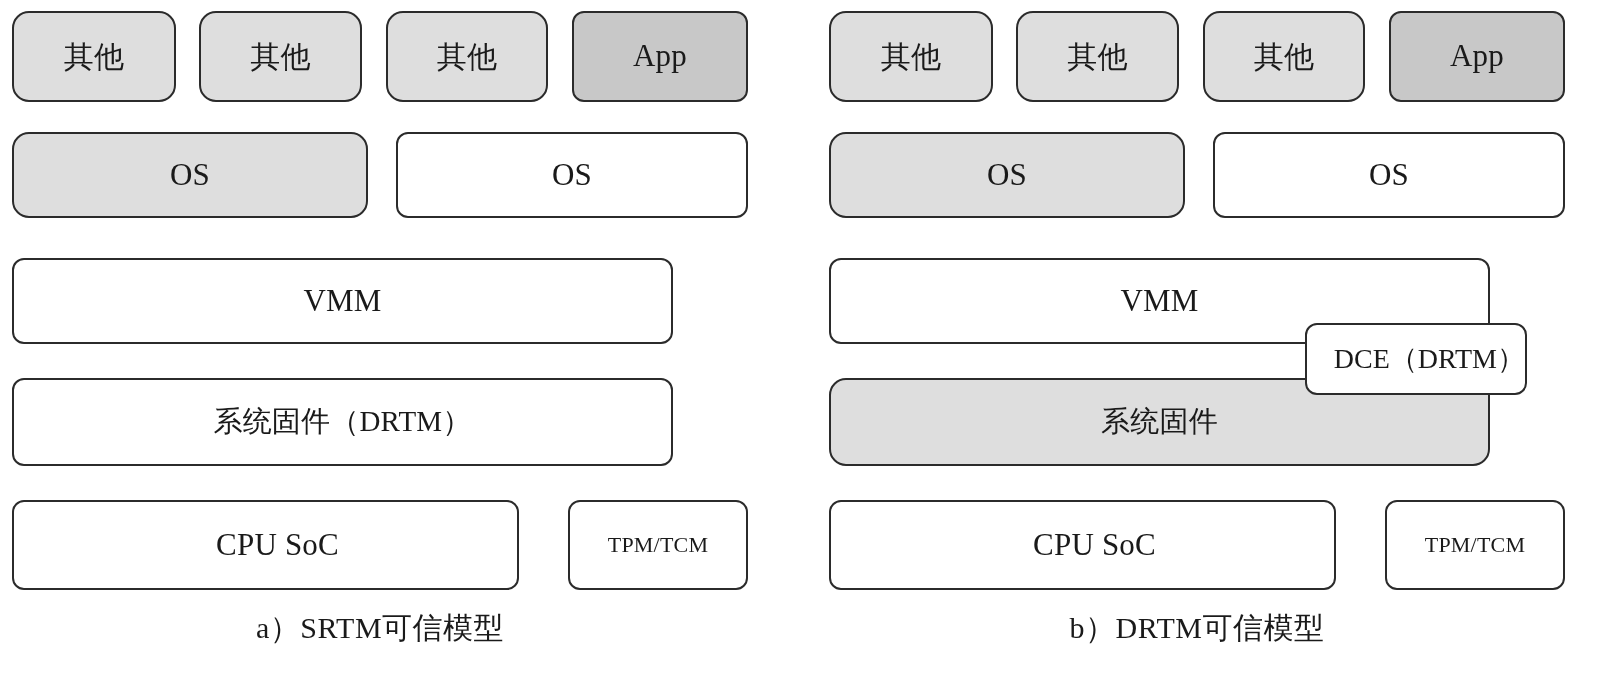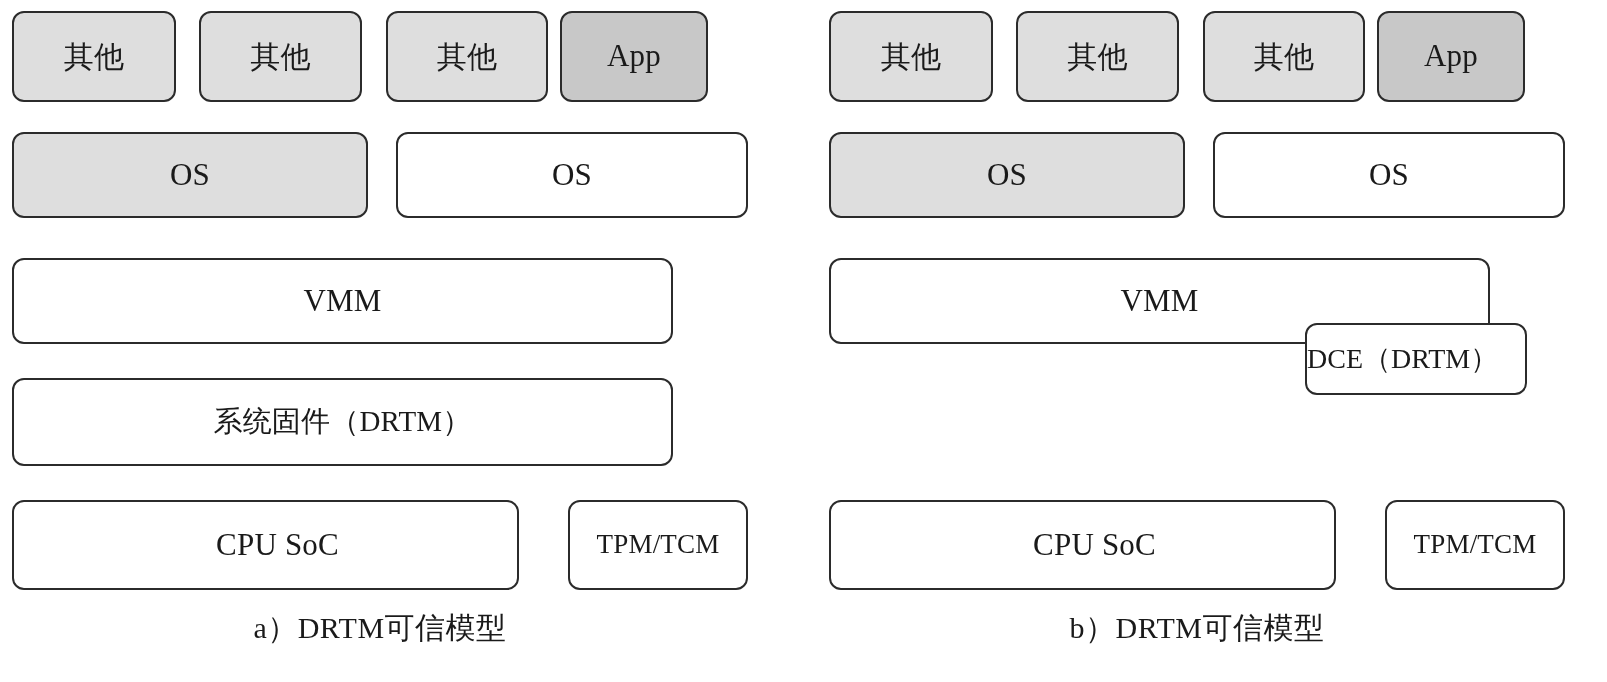--- a/index.html
+++ b/index.html
@@ -41,40 +41,40 @@
     border-radius: 12px;
     background: #ffffff;
     display: flex;
     align-items: center;
     justify-content: center;
     text-align: center;
     line-height: 1.1;
     letter-spacing: 0.2px;
     white-space: nowrap;
   }
-  .box.fill-light { background: #dedede; }
+  .box.fill-light { background: #dedede; border-radius: 17px; }
   .box.fill-mid   { background: #c8c8c8; }
   .box.fill-white { background: #ffffff; }
 
   .t-cjk  { font-size: 30px; }
   .t-lat  { font-size: 31px; }
-  .t-lat-sm { font-size: 27px; }
+  .t-lat-sm { font-size: 22px; }
   .t-mix  { font-size: 29px; }
 
   
   .row-app   { top: 11px;  height: 91px; }
   .row-os    { top: 132px; height: 86px; }
   .row-vmm   { top: 258px; height: 86px; }
   .row-fw    { top: 378px; height: 88px; }
   .row-hw    { top: 500px; height: 90px; }
 
   .app-1 { left: 12px;  width: 164px; }
   .app-2 { left: 199px; width: 163px; }
   .app-3 { left: 386px; width: 162px; }
-  .app-4 { left: 560px; width: 148px; }
+  .app-4 { left: 572px; width: 176px; }
 
   .os-gray  { left: 12px;  width: 356px; }
   .os-white { left: 396px; width: 352px; }
 
   .full     { left: 12px;  width: 661px; }
 
   .cpu      { left: 12px;  width: 507px; padding-left: 24px; }
   .tpm      { left: 568px; width: 180px; }
 
   
@@ -83,21 +83,21 @@
     left: 488px;
     top: 323px;
     width: 222px;
     height: 72px;
     border: 2px solid #2b2b2b;
     border-radius: 12px;
     background: #ffffff;
     z-index: 5;
     display: flex;
     align-items: center;
-    justify-content: flex-start;
+    justify-content: flex-end;
     font-size: 28px;
     white-space: nowrap;
     box-sizing: border-box;
   }
 
   
   .caption {
     position: absolute;
     top: 608px;
     left: 0;
@@ -143,21 +143,21 @@
       <span>系统固件（DRTM）</span>
     </div>
 
     <div class="box fill-white t-lat row-hw cpu">
       <span>CPU SoC</span>
     </div>
     <div class="box fill-white t-lat-sm row-hw tpm">
       <span>TPM/TCM</span>
     </div>
 
-    <div class="caption">a）DRTM可信模型</div>
+    <div class="caption">a）SRTM可信模型</div>
   </div>
 
   <div class="panel panel-b">
 
     <div class="box fill-light t-cjk row-app app-1">
       <span>其他</span>
     </div>
     <div class="box fill-light t-cjk row-app app-2">
       <span>其他</span>
     </div>
@@ -172,20 +172,23 @@
       <span>OS</span>
     </div>
     <div class="box fill-white t-lat row-os os-white">
       <span>OS</span>
     </div>
 
     <div class="box fill-white t-lat row-vmm full">
       <span>VMM</span>
     </div>
 
+    <div class="box fill-light t-mix row-fw full">
+      <span>系统固件</span>
+    </div>
 
     <div class="dce">
       <span>DCE（DRTM）</span>
     </div>
 
     <div class="box fill-white t-lat row-hw cpu">
       <span>CPU SoC</span>
     </div>
     <div class="box fill-white t-lat-sm row-hw tpm">
       <span>TPM/TCM</span>

